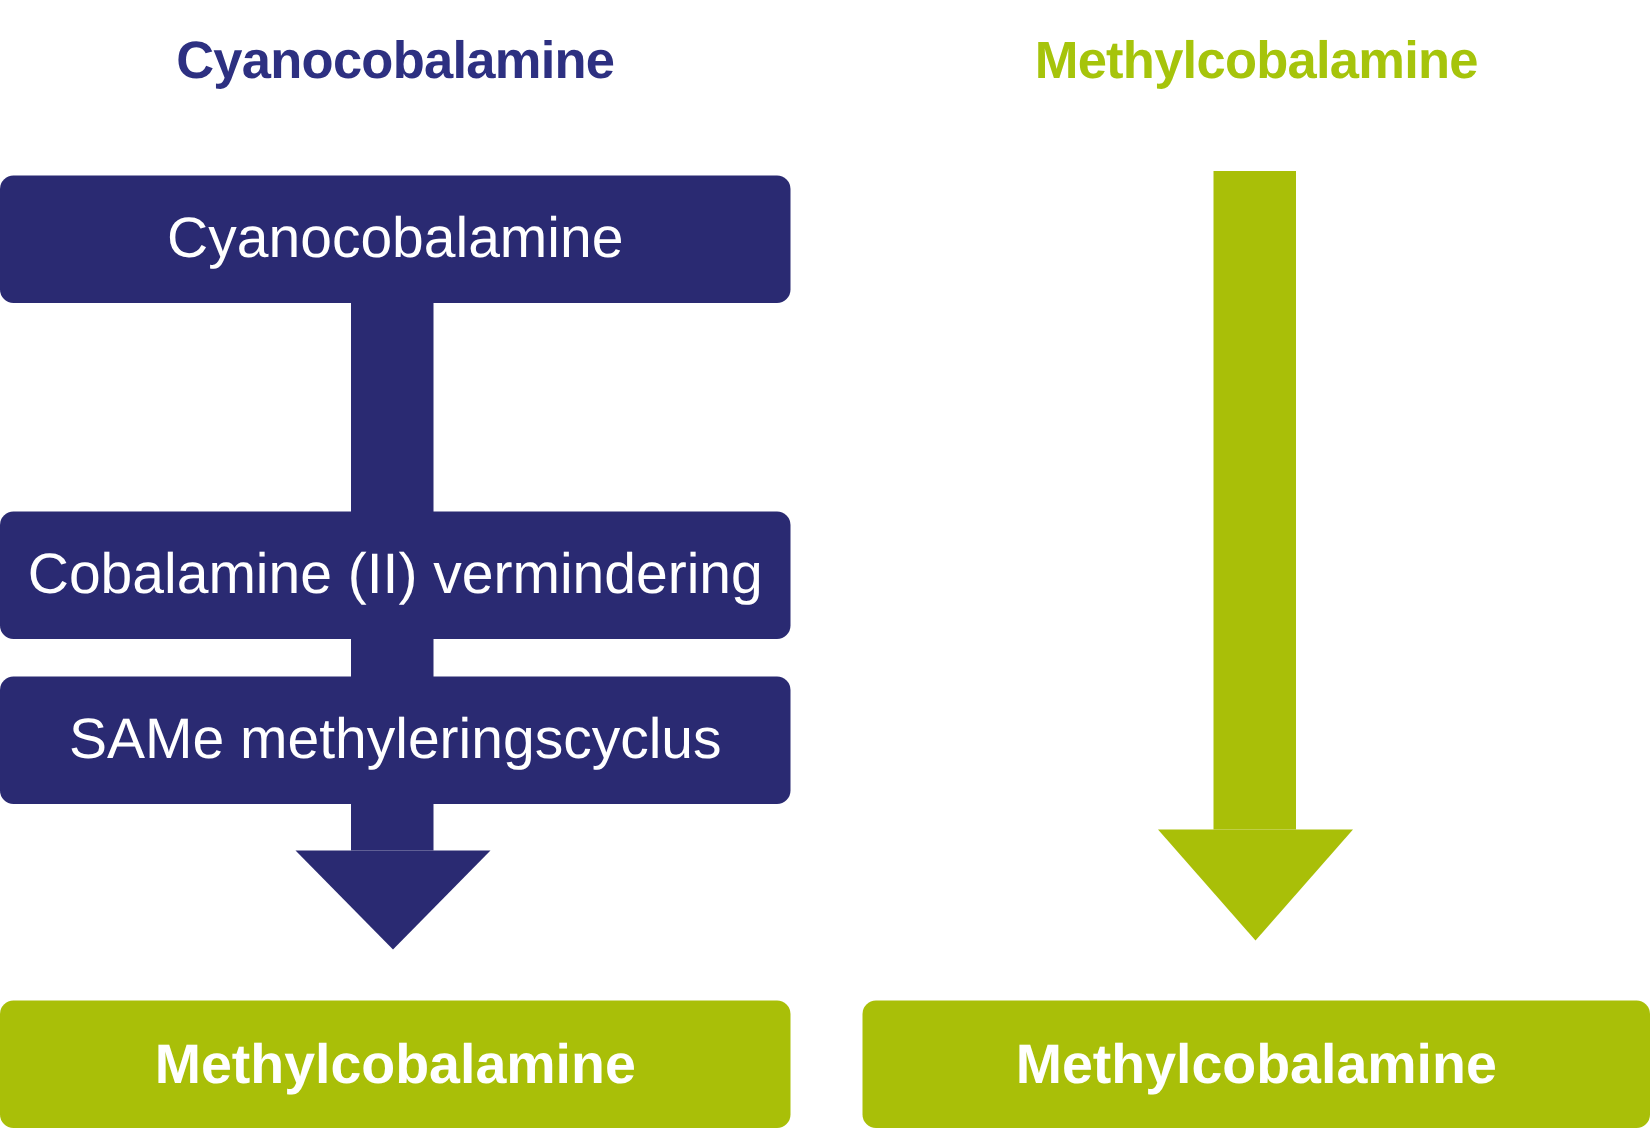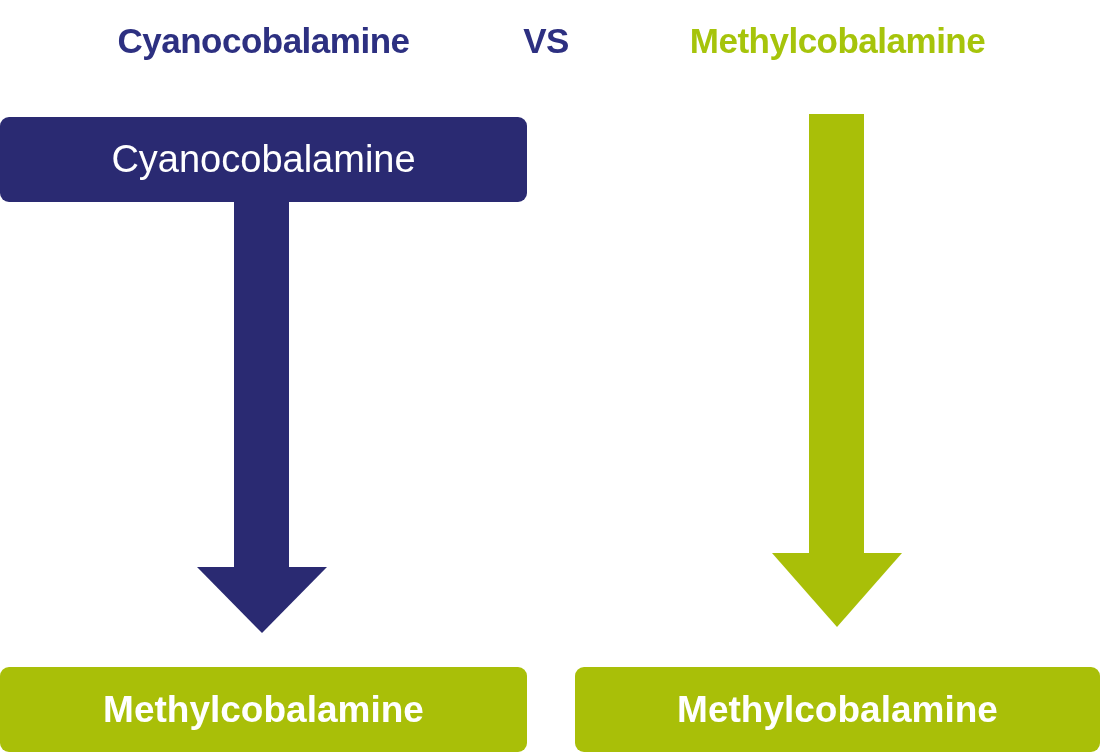--- a/index.html
+++ b/index.html
@@ -112,27 +112,32 @@
   }
   .result-left  { left: 0;     width: 527px; }
   .result-right { left: 575px; width: 525px; }
 </style>
 </head>
 <body>
 
 <div class="canvas">
 
   <div class="title title-left">Cyanocobalamine</div>
-  <div class="title title-vs">VS</div>
   <div class="title title-right">Methylcobalamine</div>
 
   <div class="navy-shaft"></div>
 
   <div class="step-box step-1">
     <span>Cyanocobalamine</span>
+  </div>
+  <div class="step-box step-3">
+    <span>Cobalamine (II) vermindering</span>
+  </div>
+  <div class="step-box step-4">
+    <span>SAMe methyleringscyclus</span>
   </div>
 
   <div class="navy-arrowhead"></div>
 
   <div class="green-shaft"></div>
   <div class="green-arrowhead"></div>
 
   <div class="result-box result-left">
     <span>Methylcobalamine</span>
   </div>

